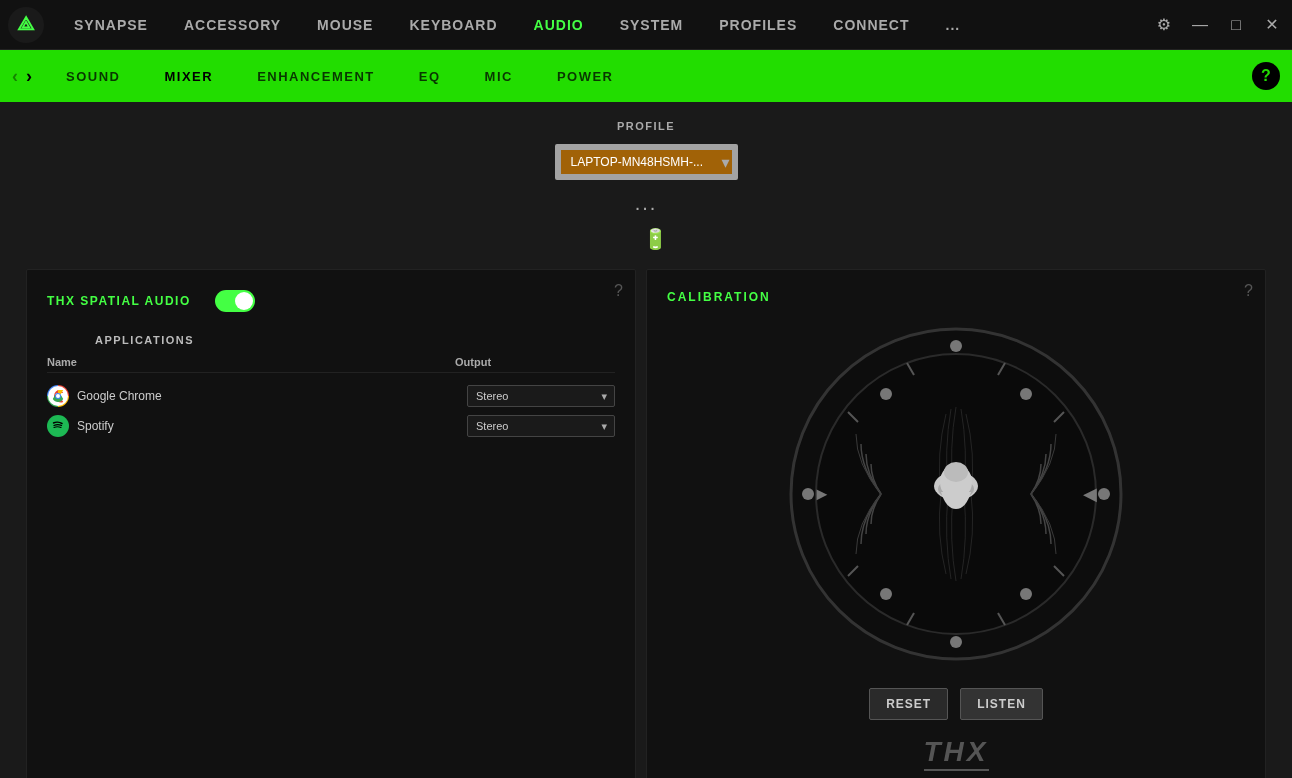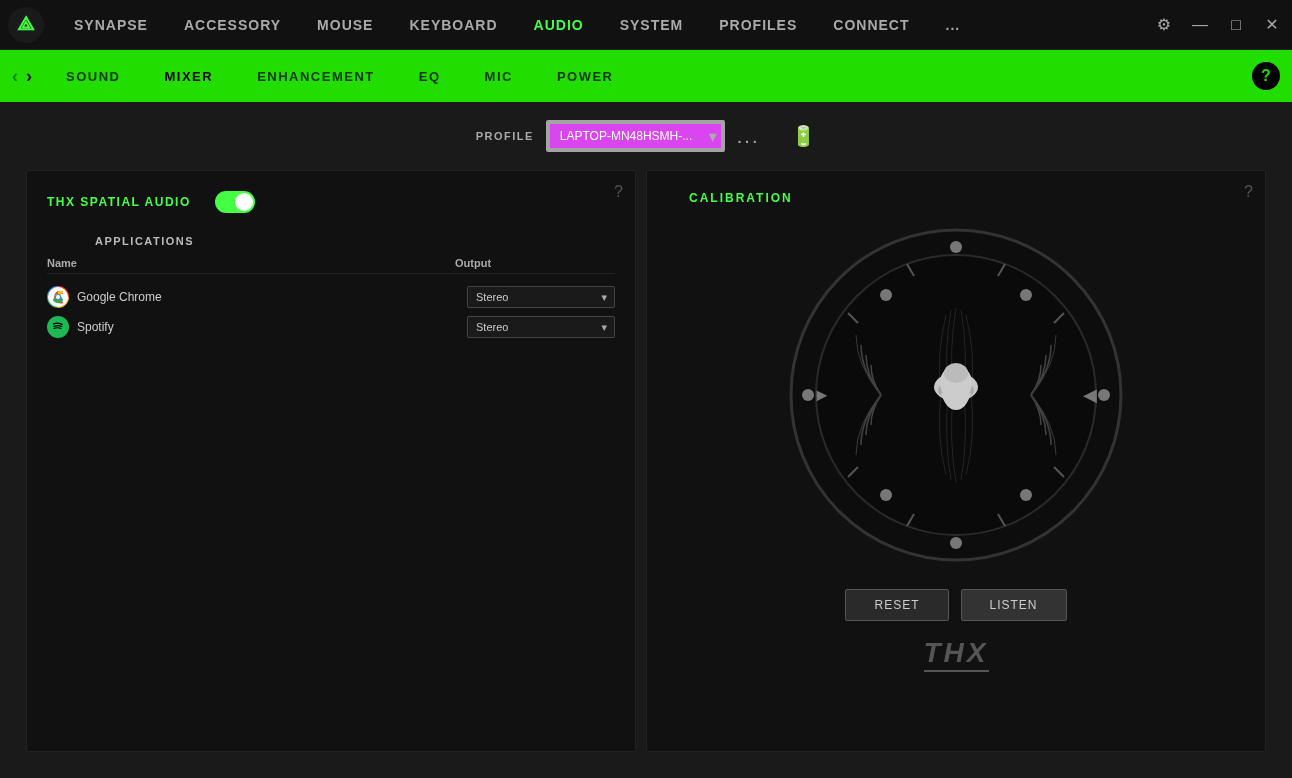--- a/index.html
+++ b/index.html
@@ -115,30 +115,31 @@
     }
 
     
     .profile-bar {
       display: flex;
       align-items: center;
       padding: 18px 0;
       justify-content: center;
       background: #1a1a1a;
       gap: 12px;
+      flex-direction: column;
     }
     .profile-label {
       color: #aaa;
       font-size: 11px;
       letter-spacing: 1.5px;
       font-weight: 600;
     }
     .profile-select {
-      background: #d946ef;
-      border: 4px solid #a3a3a3;
+      background: #a16207;
+      border: 6px solid #a3a3a3;
       color: #fff;
       padding: 5px 28px 5px 10px;
       font-size: 12px;
       border-radius: 2px;
       appearance: none;
       cursor: pointer;
       min-width: 160px;
       position: relative;
     }
     .profile-select-wrap {
@@ -316,21 +317,20 @@
       align-items: center;
     }
     .calibration-title {
       color: #44ff44;
       font-size: 12px;
       font-weight: 700;
       letter-spacing: 2px;
       text-transform: uppercase;
       align-self: flex-start;
       margin-bottom: 10px;
-      margin-left: 22px;
     }
     .panel-help-right {
       position: absolute;
       top: 12px;
       right: 12px;
       color: #555;
       font-size: 16px;
       cursor: pointer;
     }
 
@@ -349,26 +349,26 @@
       width: 100%;
       height: 100%;
     }
 
     .calib-buttons {
       display: flex;
       gap: 12px;
       margin-top: 8px;
     }
     .calib-btn {
-      padding: 8px 28px;
+      padding: 8px 16px;
       background: #2a2a2a;
       border: 1px solid #555;
       color: #ccc;
       font-size: 12px;
-      font-weight: 400;
+      font-weight: 700;
       letter-spacing: 1px;
       cursor: pointer;
       border-radius: 2px;
       text-transform: uppercase;
     }
     .calib-btn.listen {
       background: #333;
     }
 
     .thx-logo-text {

